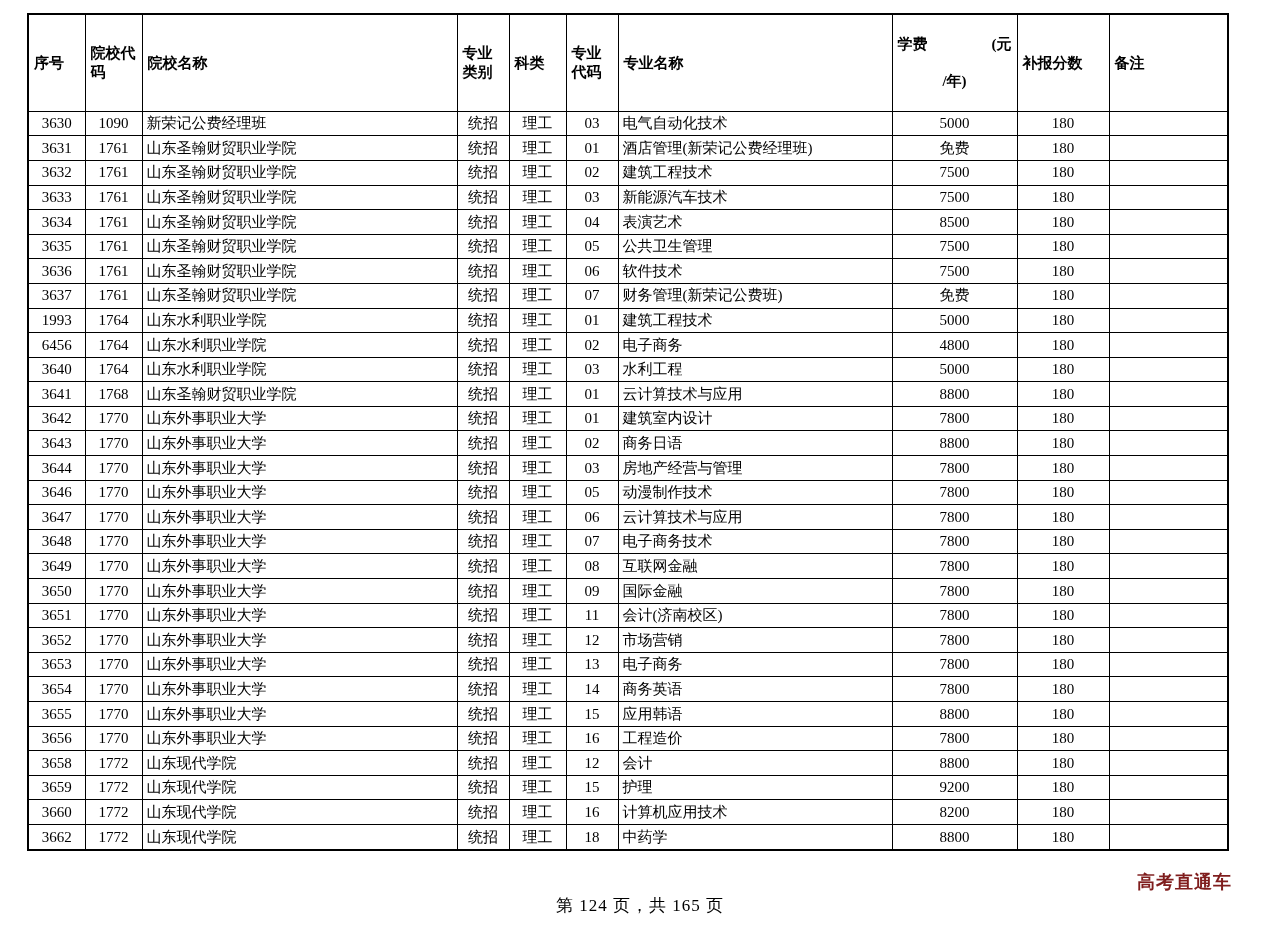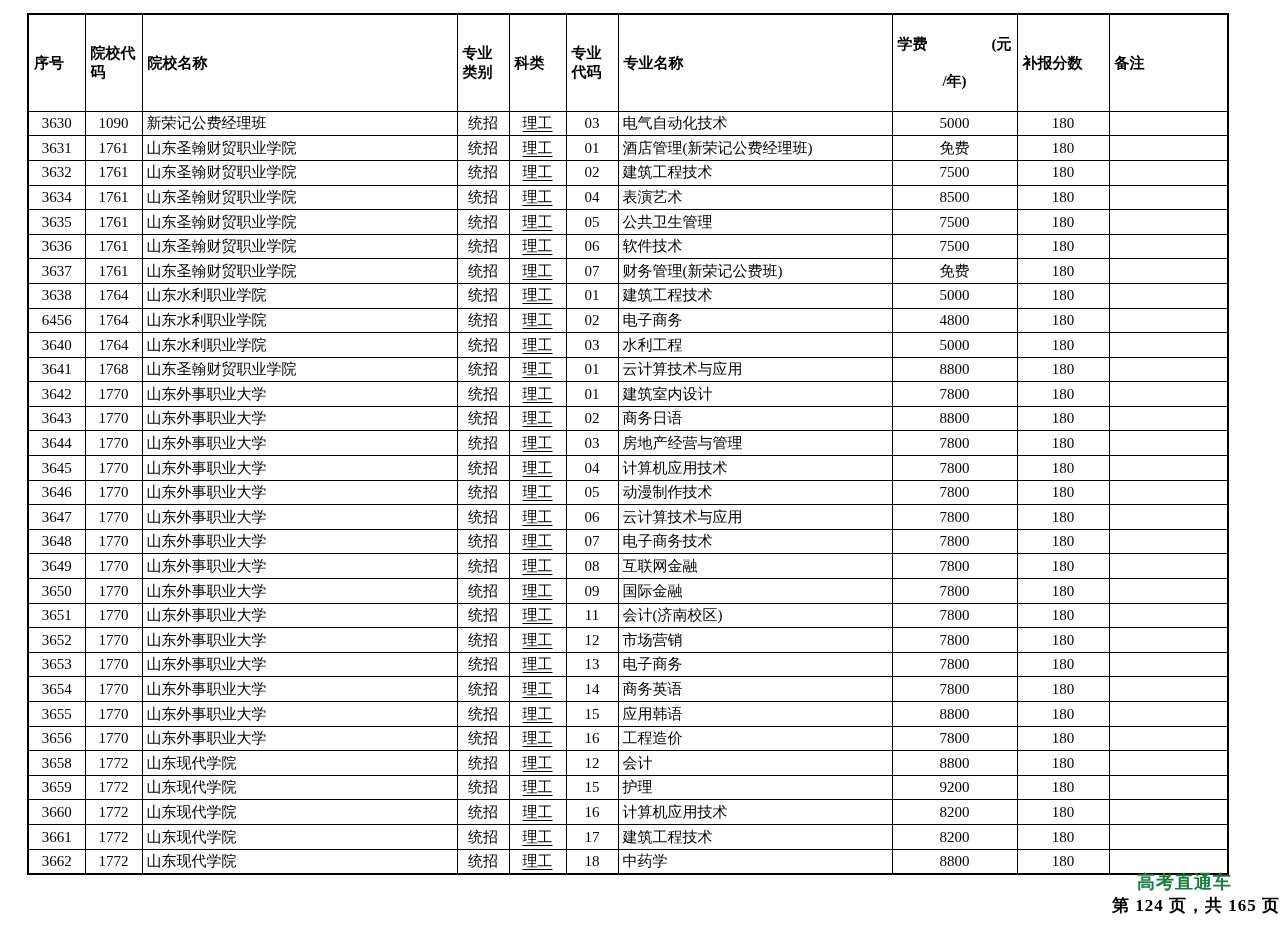--- a/index.html
+++ b/index.html
@@ -47,46 +47,44 @@
     line-height: 1.1;
     vertical-align: middle;
   }
   
   .data-table td.c0, .data-table td.c1, .data-table td.c3,
   .data-table td.c4, .data-table td.c5, .data-table td.c7,
   .data-table td.c8 { text-align: center; }
   .data-table td.c2, .data-table td.c6 { text-align: left; padding-left: 4px; }
   .data-table td.c9 { text-align: left; }
   .uline {
-    text-decoration: underline;
     text-underline-offset: 3px;
     text-decoration-thickness: 1px;
   }
   .fee-line1 {
     display: flex;
     justify-content: space-between;
   }
   .fee-line2 {
     text-align: center;
   }
   .footer {
     position: absolute;
     top: 894px;
     left: 0;
     width: 100%;
-    text-align: right;
+    text-align: center;
     font-size: 17px;
     letter-spacing: 1px;
-    font-weight: bold;
   }
   .watermark {
     position: absolute;
     top: 870px;
     right: 48px;
-    color: #15803d;
+    color: #7f1d1d;
     font-size: 18px;
     font-weight: bold;
     font-family: "Liberation Sans", "DejaVu Sans", sans-serif;
     letter-spacing: 1px;
   }
 </style>
 </head>
 <body>
 
 <div class="sheet">
@@ -158,20 +156,32 @@
           <td class="c2">山东圣翰财贸职业学院</td>
           <td class="c3">统招</td>
           <td class="c4"><span class="uline">理工</span></td>
           <td class="c5">02</td>
           <td class="c6">建筑工程技术</td>
           <td class="c7">7500</td>
           <td class="c8">180</td>
           <td class="c9"></td>
         </tr>
         <tr>
+          <td class="c0">3633</td>
+          <td class="c1">1761</td>
+          <td class="c2">山东圣翰财贸职业学院</td>
+          <td class="c3">统招</td>
+          <td class="c4"><span class="uline">理工</span></td>
+          <td class="c5">03</td>
+          <td class="c6">新能源汽车技术</td>
+          <td class="c7">7500</td>
+          <td class="c8">180</td>
+          <td class="c9"></td>
+        </tr>
+        <tr>
           <td class="c0">3634</td>
           <td class="c1">1761</td>
           <td class="c2">山东圣翰财贸职业学院</td>
           <td class="c3">统招</td>
           <td class="c4"><span class="uline">理工</span></td>
           <td class="c5">04</td>
           <td class="c6">表演艺术</td>
           <td class="c7">8500</td>
           <td class="c8">180</td>
           <td class="c9"></td>
@@ -206,21 +216,21 @@
           <td class="c2">山东圣翰财贸职业学院</td>
           <td class="c3">统招</td>
           <td class="c4"><span class="uline">理工</span></td>
           <td class="c5">07</td>
           <td class="c6">财务管理(新荣记公费班)</td>
           <td class="c7">免费</td>
           <td class="c8">180</td>
           <td class="c9"></td>
         </tr>
         <tr>
-          <td class="c0">3638</td>
+          <td class="c0">1993</td>
           <td class="c1">1764</td>
           <td class="c2">山东水利职业学院</td>
           <td class="c3">统招</td>
           <td class="c4"><span class="uline">理工</span></td>
           <td class="c5">01</td>
           <td class="c6">建筑工程技术</td>
           <td class="c7">5000</td>
           <td class="c8">180</td>
           <td class="c9"></td>
         </tr>
@@ -290,32 +300,20 @@
           <td class="c2">山东外事职业大学</td>
           <td class="c3">统招</td>
           <td class="c4"><span class="uline">理工</span></td>
           <td class="c5">03</td>
           <td class="c6">房地产经营与管理</td>
           <td class="c7">7800</td>
           <td class="c8">180</td>
           <td class="c9"></td>
         </tr>
         <tr>
-          <td class="c0">3645</td>
-          <td class="c1">1770</td>
-          <td class="c2">山东外事职业大学</td>
-          <td class="c3">统招</td>
-          <td class="c4"><span class="uline">理工</span></td>
-          <td class="c5">04</td>
-          <td class="c6">计算机应用技术</td>
-          <td class="c7">7800</td>
-          <td class="c8">180</td>
-          <td class="c9"></td>
-        </tr>
-        <tr>
           <td class="c0">3646</td>
           <td class="c1">1770</td>
           <td class="c2">山东外事职业大学</td>
           <td class="c3">统招</td>
           <td class="c4"><span class="uline">理工</span></td>
           <td class="c5">05</td>
           <td class="c6">动漫制作技术</td>
           <td class="c7">7800</td>
           <td class="c8">180</td>
           <td class="c9"></td>
@@ -470,32 +468,20 @@
           <td class="c2">山东现代学院</td>
           <td class="c3">统招</td>
           <td class="c4"><span class="uline">理工</span></td>
           <td class="c5">16</td>
           <td class="c6">计算机应用技术</td>
           <td class="c7">8200</td>
           <td class="c8">180</td>
           <td class="c9"></td>
         </tr>
         <tr>
-          <td class="c0">3661</td>
-          <td class="c1">1772</td>
-          <td class="c2">山东现代学院</td>
-          <td class="c3">统招</td>
-          <td class="c4"><span class="uline">理工</span></td>
-          <td class="c5">17</td>
-          <td class="c6">建筑工程技术</td>
-          <td class="c7">8200</td>
-          <td class="c8">180</td>
-          <td class="c9"></td>
-        </tr>
-        <tr>
           <td class="c0">3662</td>
           <td class="c1">1772</td>
           <td class="c2">山东现代学院</td>
           <td class="c3">统招</td>
           <td class="c4"><span class="uline">理工</span></td>
           <td class="c5">18</td>
           <td class="c6">中药学</td>
           <td class="c7">8800</td>
           <td class="c8">180</td>
           <td class="c9"></td>

